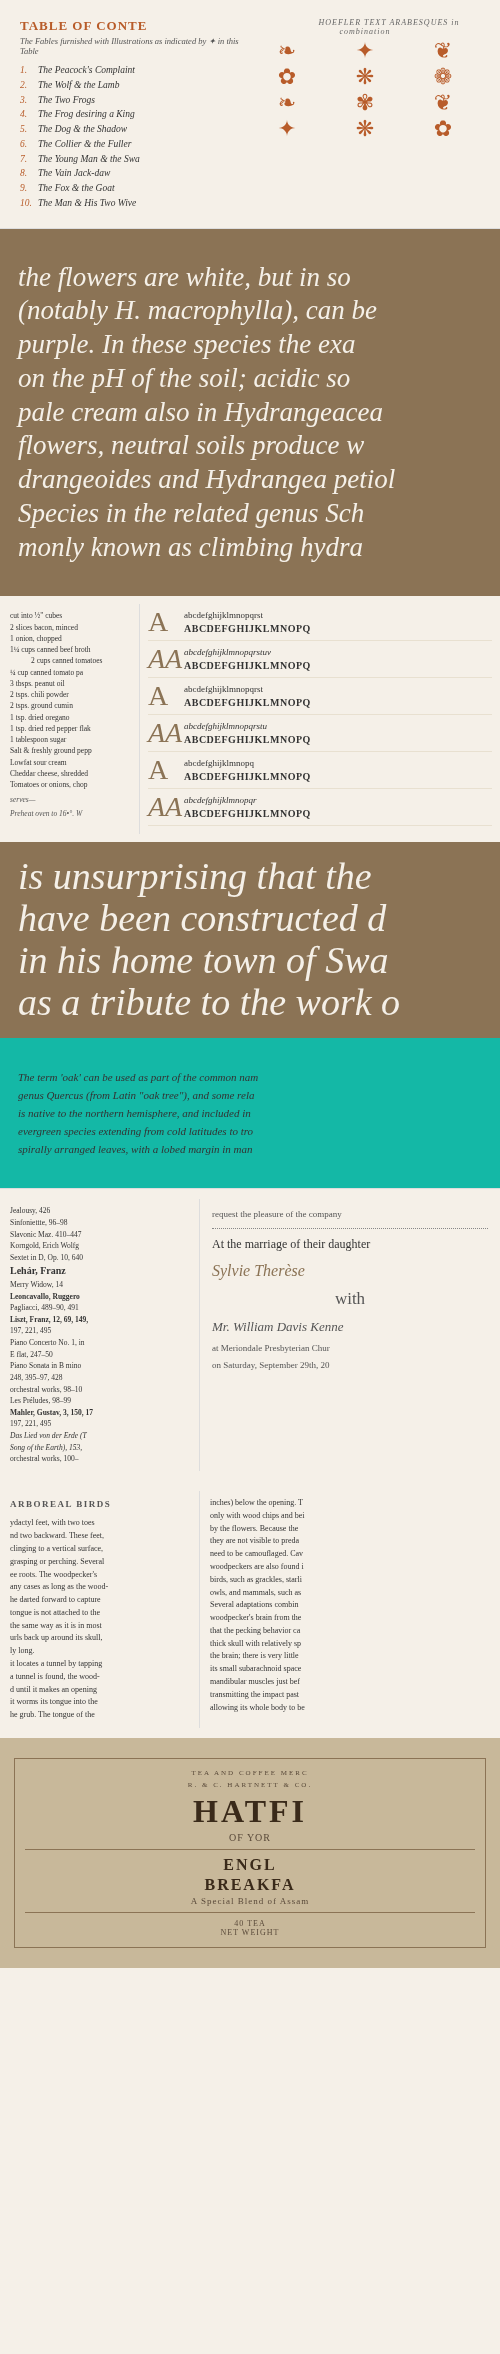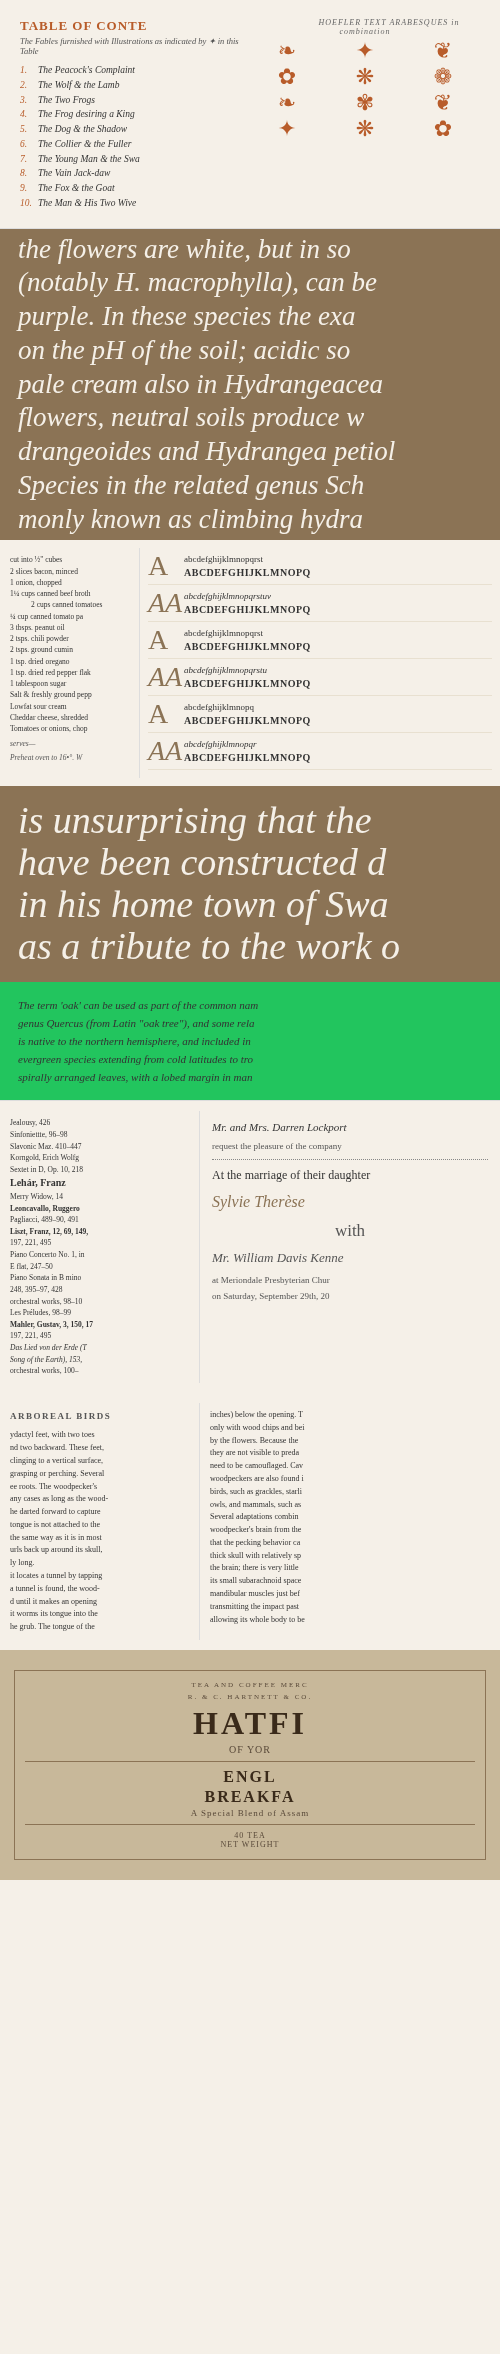--- a/index.html
+++ b/index.html
@@ -75,21 +75,21 @@
       margin-bottom: 4px;
     }
     .arabesque-label span {
       font-style: italic;
       margin-left: 48px;
     }
 
     
     .hydrangea-section {
       background: #8b7355;
-      padding: 4px 18px;
+      padding: 32px 18px;
       overflow: hidden;
     }
     .hydrangea-text {
       font-size: 27px;
       color: #f5f0e8;
       line-height: 1.25;
       font-style: italic;
       white-space: nowrap;
     }
 
@@ -147,22 +147,22 @@
     .large-text {
       font-size: 38px;
       color: #f5f0e8;
       line-height: 1.1;
       font-style: italic;
       white-space: nowrap;
     }
 
     
     .oak-section {
-      background: #22c55e;
-      padding: 14px 18px;
+      background: #14b8a6;
+      padding: 30px 18px;
       border-bottom: 1px solid #ddd;
     }
     .oak-text {
       font-size: 11px;
       color: #333;
       line-height: 1.65;
       font-style: italic;
     }
 
     
@@ -489,42 +489,41 @@
     </div>
 </div>
 
 <div class="index-section">
   <div class="index-left">
     <div id="composer-list">
         <div style="font-size: 7.5px; line-height: 1.55;">Jealousy, 426</div>
         <div style="font-size: 7.5px; line-height: 1.55;">Sinfoniettte, 96–98</div>
         <div style="font-size: 7.5px; line-height: 1.55;">Slavonic Maz. 410–447</div>
         <div style="font-size: 7.5px; line-height: 1.55; font-weight: normal;">Korngold, Erich Wolfg</div>
-        <div style="font-size: 7.5px; line-height: 1.55;">Sextet in D, Op. 10, 218</div>
+        <div style="font-size: 7.5px; line-height: 1.55;">Sextet in D, Op. 10, 640</div>
         <div style="font-size: 10px; line-height: 1.55; font-weight: bold;">Lehár, Franz</div>
         <div style="font-size: 7.5px; line-height: 1.55;">Merry Widow, 14</div>
         <div style="font-size: 7.5px; line-height: 1.55; font-weight: bold;">Leoncavallo, Ruggero</div>
         <div style="font-size: 7.5px; line-height: 1.55;">Pagliacci, 489–90, 491</div>
         <div style="font-size: 7.5px; line-height: 1.55; font-weight: bold;">Liszt, Franz, 12, 69, 149,</div>
         <div style="font-size: 7.5px; line-height: 1.55;">197, 221, 495</div>
         <div style="font-size: 7.5px; line-height: 1.55;">Piano Concerto No. 1, in</div>
         <div style="font-size: 7.5px; line-height: 1.55;">E flat, 247–50</div>
         <div style="font-size: 7.5px; line-height: 1.55;">Piano Sonata in B mino</div>
         <div style="font-size: 7.5px; line-height: 1.55;">248, 395–97, 428</div>
         <div style="font-size: 7.5px; line-height: 1.55;">orchestral works, 98–10</div>
         <div style="font-size: 7.5px; line-height: 1.55;">Les Préludes, 98–99</div>
         <div style="font-size: 7.5px; line-height: 1.55; font-weight: bold;">Mahler, Gustav, 3, 150, 17</div>
         <div style="font-size: 7.5px; line-height: 1.55;">197, 221, 495</div>
         <div style="font-size: 7.5px; line-height: 1.55; font-style: italic;">Das Lied von der Erde (T</div>
         <div style="font-size: 7.5px; line-height: 1.55; font-style: italic;">Song of the Earth), 153,</div>
         <div style="font-size: 7.5px; line-height: 1.55;">orchestral works, 100–</div>
       </div>
   </div>
   <div class="index-right">
-    <div class="from-line">Mr. and Mrs. Darren Lockport</div>
     <div style="font-size:9px; color:#555; margin-bottom:4px;">request the pleasure of the company</div>
     <div class="dots-line"></div>
     <div class="at-line">At the marriage of their daughter</div>
     <div class="name-line">Sylvie Therèse</div>
     <div class="with-line">with</div>
     <div class="mr-line">Mr. William Davis Kenne</div>
     <div class="church-line">at Meriondale Presbyterian Chur</div>
     <div class="church-line">on Saturday, September 29th, 20</div>
   </div>
 </div>

